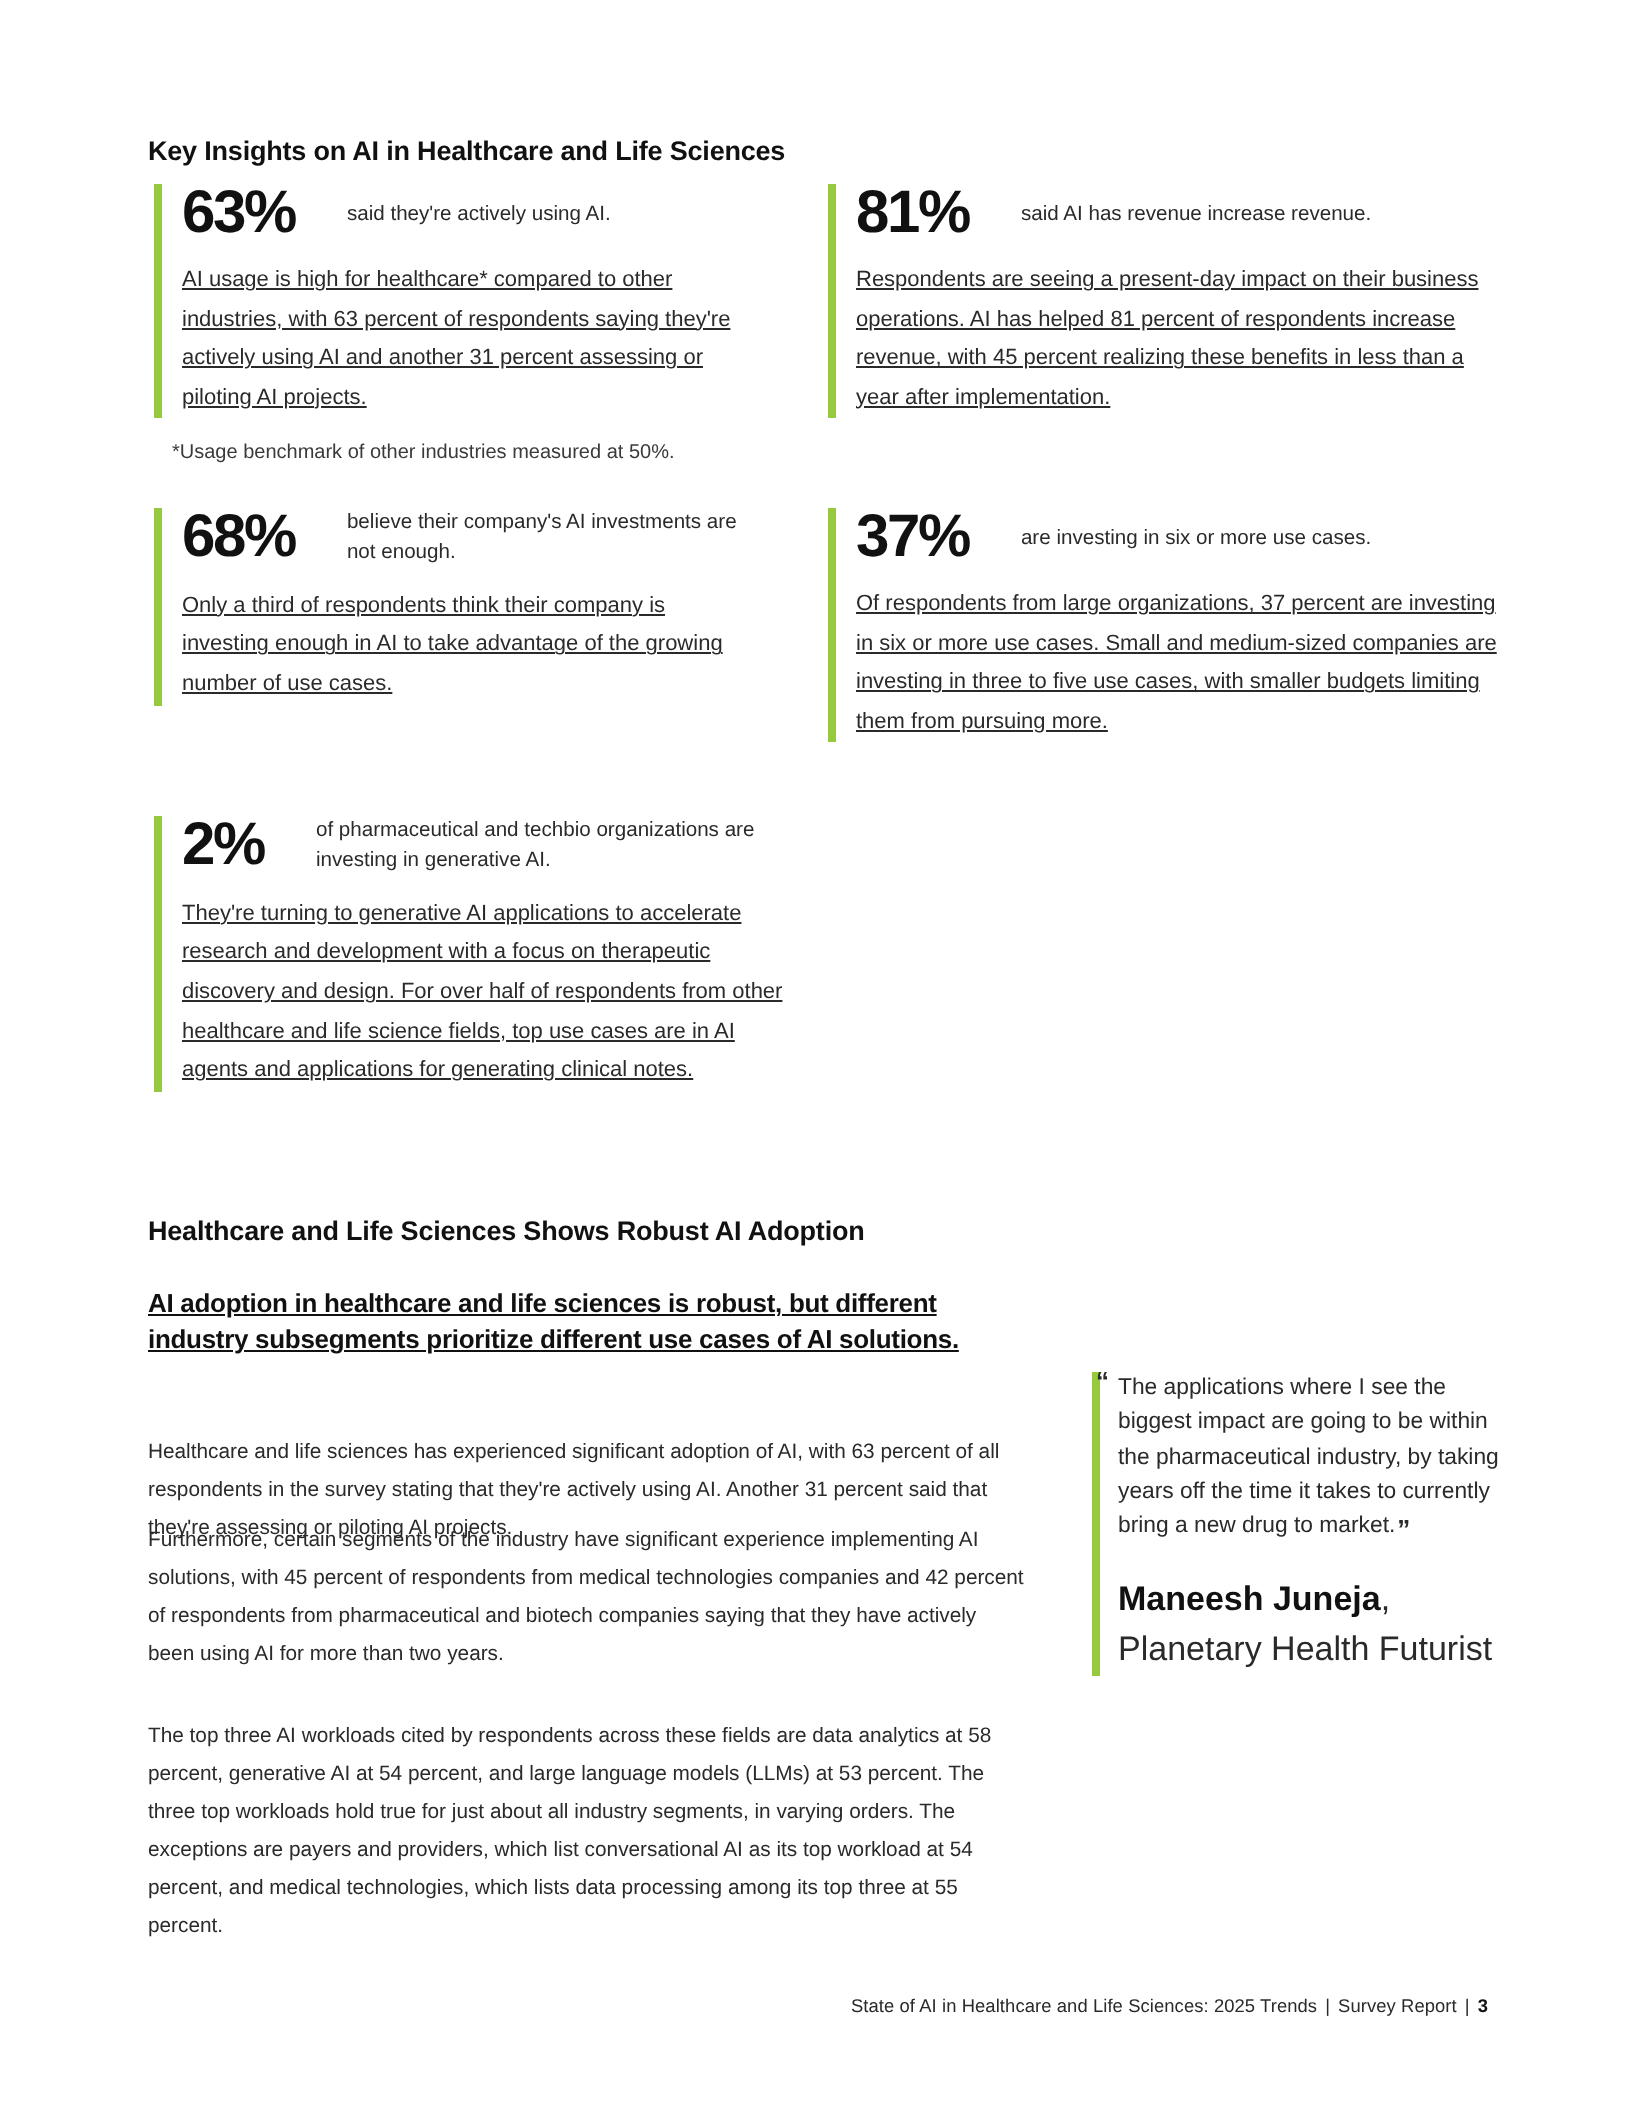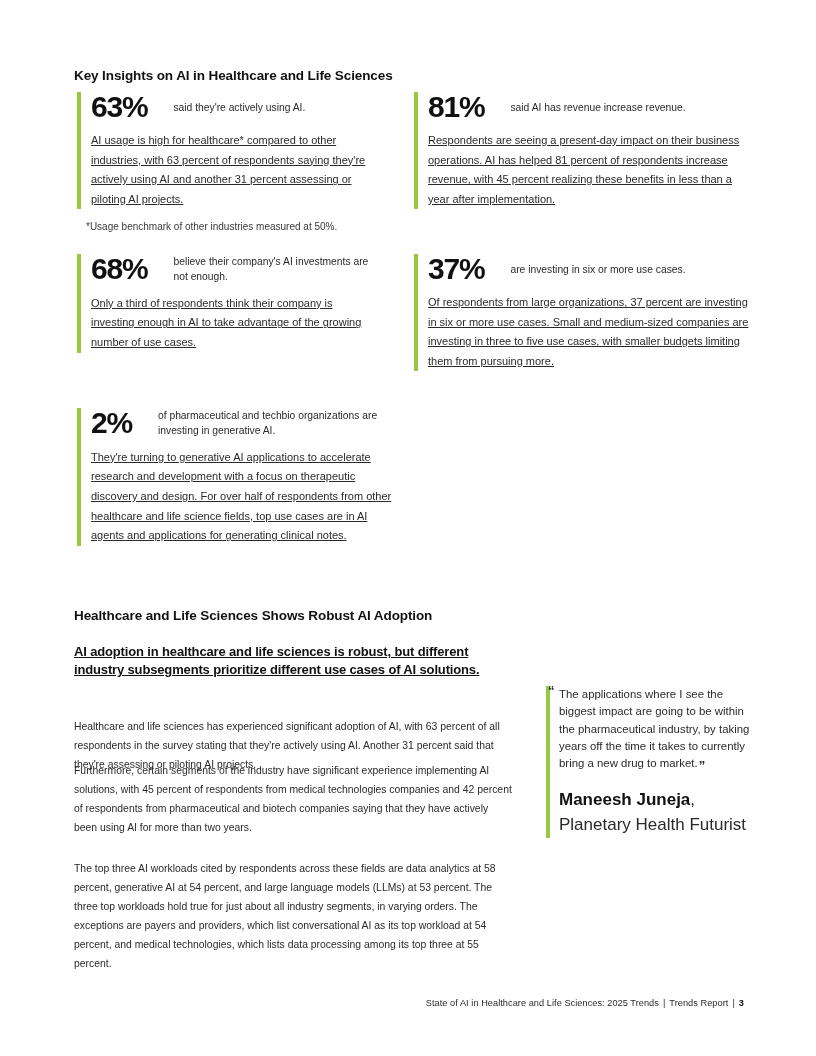--- a/index.html
+++ b/index.html
@@ -243,16 +243,16 @@
     <div class="quote-text">
       <span class="quote-mark open">“</span><span>The applications where I see the biggest impact are going to be within the pharmaceutical industry, by taking years off the time it takes to currently bring a new drug to market.</span><span class="quote-mark close">”</span>
     </div>
     <div class="quote-attrib">
       <span class="name">Maneesh Juneja</span><span>,</span><br>
       <span>Planetary Health Futurist</span>
     </div>
   </div>
 
   <div id="page-footer">
-    <span>State of AI in Healthcare and Life Sciences: 2025 Trends</span><span class="sep">|</span><span>Trends Report</span><span class="sep">|</span><span class="pagenum">3</span>
+    <span>State of AI in Healthcare and Life Sciences: 2025 Trends</span><span class="sep">|</span><span>Survey Report</span><span class="sep">|</span><span class="pagenum">3</span>
   </div>
 
 </div>
 
 </body></html>

